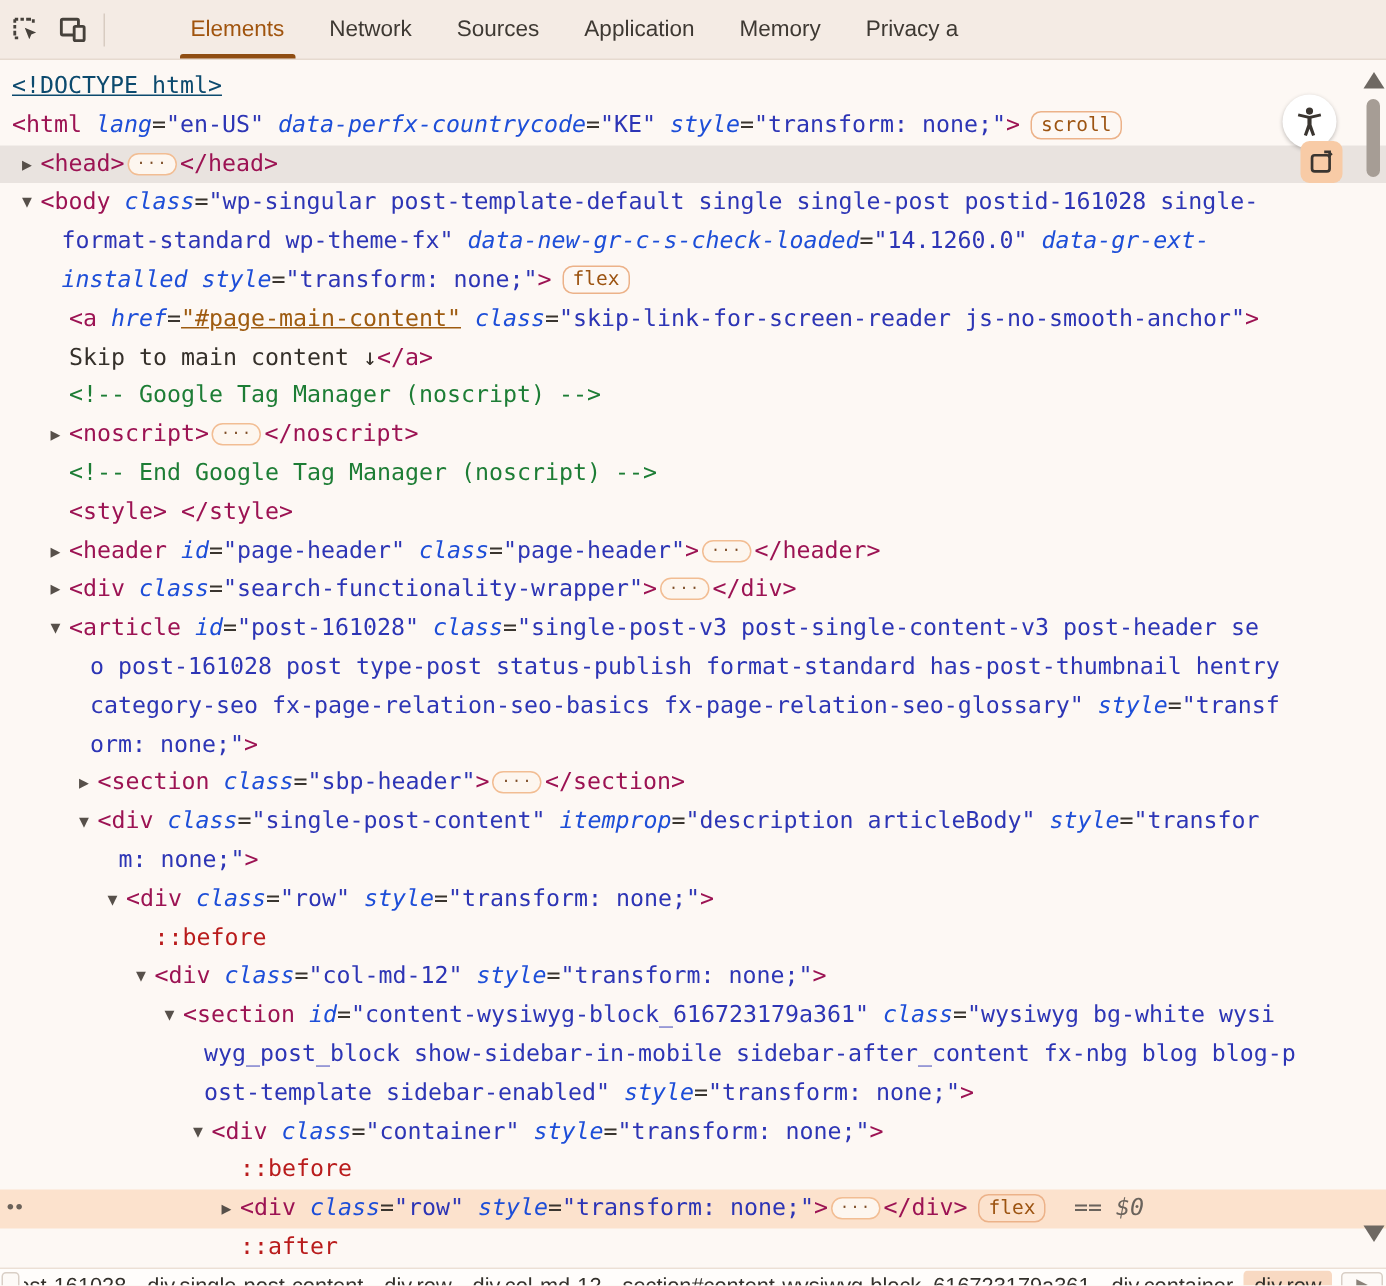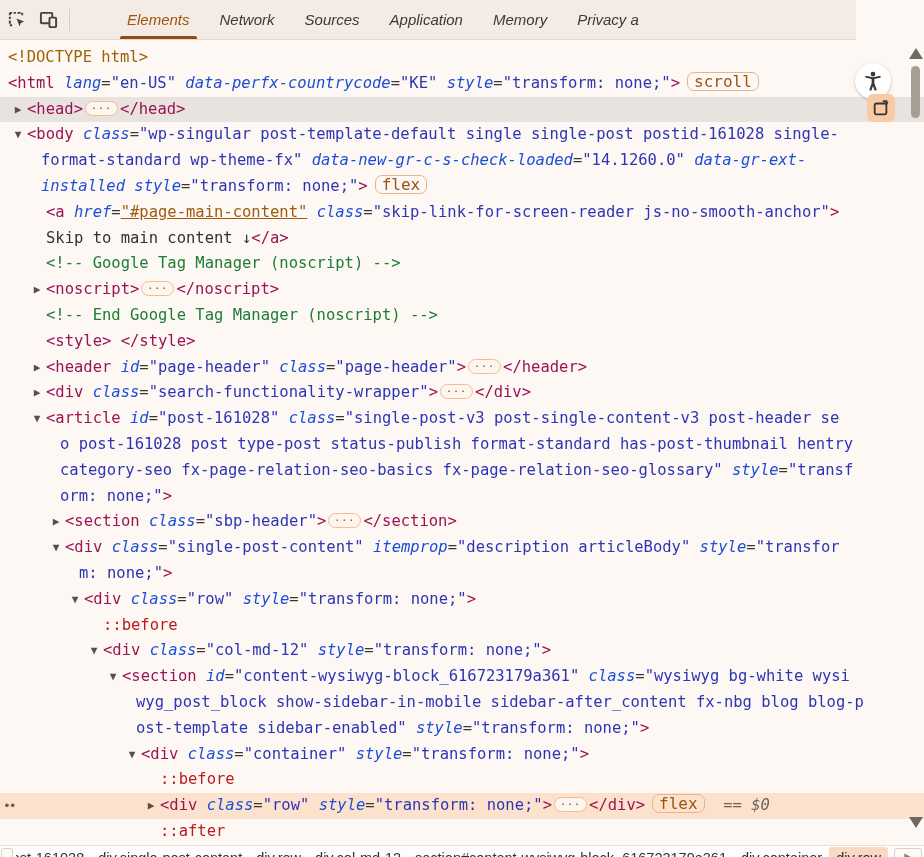--- a/index.html
+++ b/index.html
@@ -1,22 +1,22 @@
 <!DOCTYPE html>
 <html><head>
 <meta charset="utf-8">
 <style>
   * { margin:0; padding:0; box-sizing:border-box; }
   html,body { width:924px; height:857px; overflow:hidden; }
   body { font-family:"Liberation Sans", sans-serif; background:#fdf8f4; position:relative; }
 
   
-  .tabbar { position:absolute; top:0; left:0; width:856px; height:40px;
+  .tabbar { position:absolute; top:0; left:0; width:924px; height:40px;
     background:#f4ebe4; border-bottom:1px solid #e6dacf;
-    display:flex; align-items:center;font-style:italic; }
+    display:flex; align-items:center; }
   .toolbar-icons { display:flex; align-items:center; gap:10px; padding:0 8px 0 5px; height:100%; }
   .tbtn { width:22px; height:22px; display:flex; align-items:center; justify-content:center; cursor:pointer; }
   .vdivider { width:1px; height:22px; background:#d8ccc1; }
   .tabs { display:flex; height:100%; margin-left:34px; }
   .tab { position:relative; height:100%; display:flex; align-items:center;
     padding:0 15px; font-size:15px; color:#3e3933; cursor:pointer; white-space:nowrap; }
   .tab.selected { color:#a0540e; }
   .tab.selected::after { content:""; position:absolute; left:8px; right:8px; bottom:0;
     height:3px; background:#8f4d12; border-radius:2px 2px 0 0; }
 
@@ -26,38 +26,38 @@
     font-family:"DejaVu Sans Mono", monospace; font-size:15.5px; line-height:25.8px;
     white-space:pre-wrap; color:#35302a; }
   .trow { position:relative; width:100%; text-indent:-14px; }
   .trow.nohang { text-indent:0; }
   .trow.hover { background:#e9e3df; }
   .trow.selected { background:#fce2cd; }
   .arrow { position:absolute; top:0; width:14px; font-size:11px; color:#57504a;
     text-indent:0; text-align:center; cursor:pointer; }
   .selmark { position:absolute; left:3px; top:0; text-indent:0; font-size:13px;
     color:#6b625a; letter-spacing:-2px; }
-  .seg-g  { color:#a16207; }
+  .seg-g  { color:#0c4a6e;text-decoration:underline; }
   .seg-t  { color:#9c1353; }
   .seg-a  { color:#1d4ed8;font-style:italic; }
   .seg-o  { color:#3a352f; }
   .seg-v  { color:#2d35b5; }
   .seg-lk { color:#9e5b10; text-decoration:underline; }
   .seg-tx { color:#35302a; }
   .seg-cm { color:#1d7d35; }
   .seg-ps { color:#b91c1c; }
   .seg-eq { color:#6a635c; }
   .seg-dol{ color:#6a635c; font-style:italic; }
   .pill { display:inline-block; border:1.5px solid #f2bd93; background:#fdf6ef;
     color:#7c4a24; border-radius:9px; padding:0 5px; margin:0 2px;
     font-size:10px; line-height:13px; letter-spacing:1px; vertical-align:2px;
     text-indent:0; cursor:pointer; }
   .bdg { display:inline-block; border:1px solid #ecb289; background:transparent;
     color:#9c5412; border-radius:7px; padding:0 6px; margin-left:7px;
-    font-size:16px; line-height:17px; vertical-align:1px; text-indent:0; cursor:pointer; }
+    font-size:13px; line-height:17px; vertical-align:1px; text-indent:0; cursor:pointer; }
 
   
   .ax-circle { position:absolute; top:63px; left:855px; width:36px; height:36px;
     border-radius:50%; background:#fff; box-shadow:0 1px 3px rgba(0,0,0,.25);
     display:flex; align-items:center; justify-content:center; cursor:pointer; z-index:5; }
   .rot-square { position:absolute; top:94px; left:867px; width:28px; height:28px;
     border-radius:6px; background:#f8cba6; display:flex; align-items:center;
     justify-content:center; cursor:pointer; z-index:6; }
 
   

